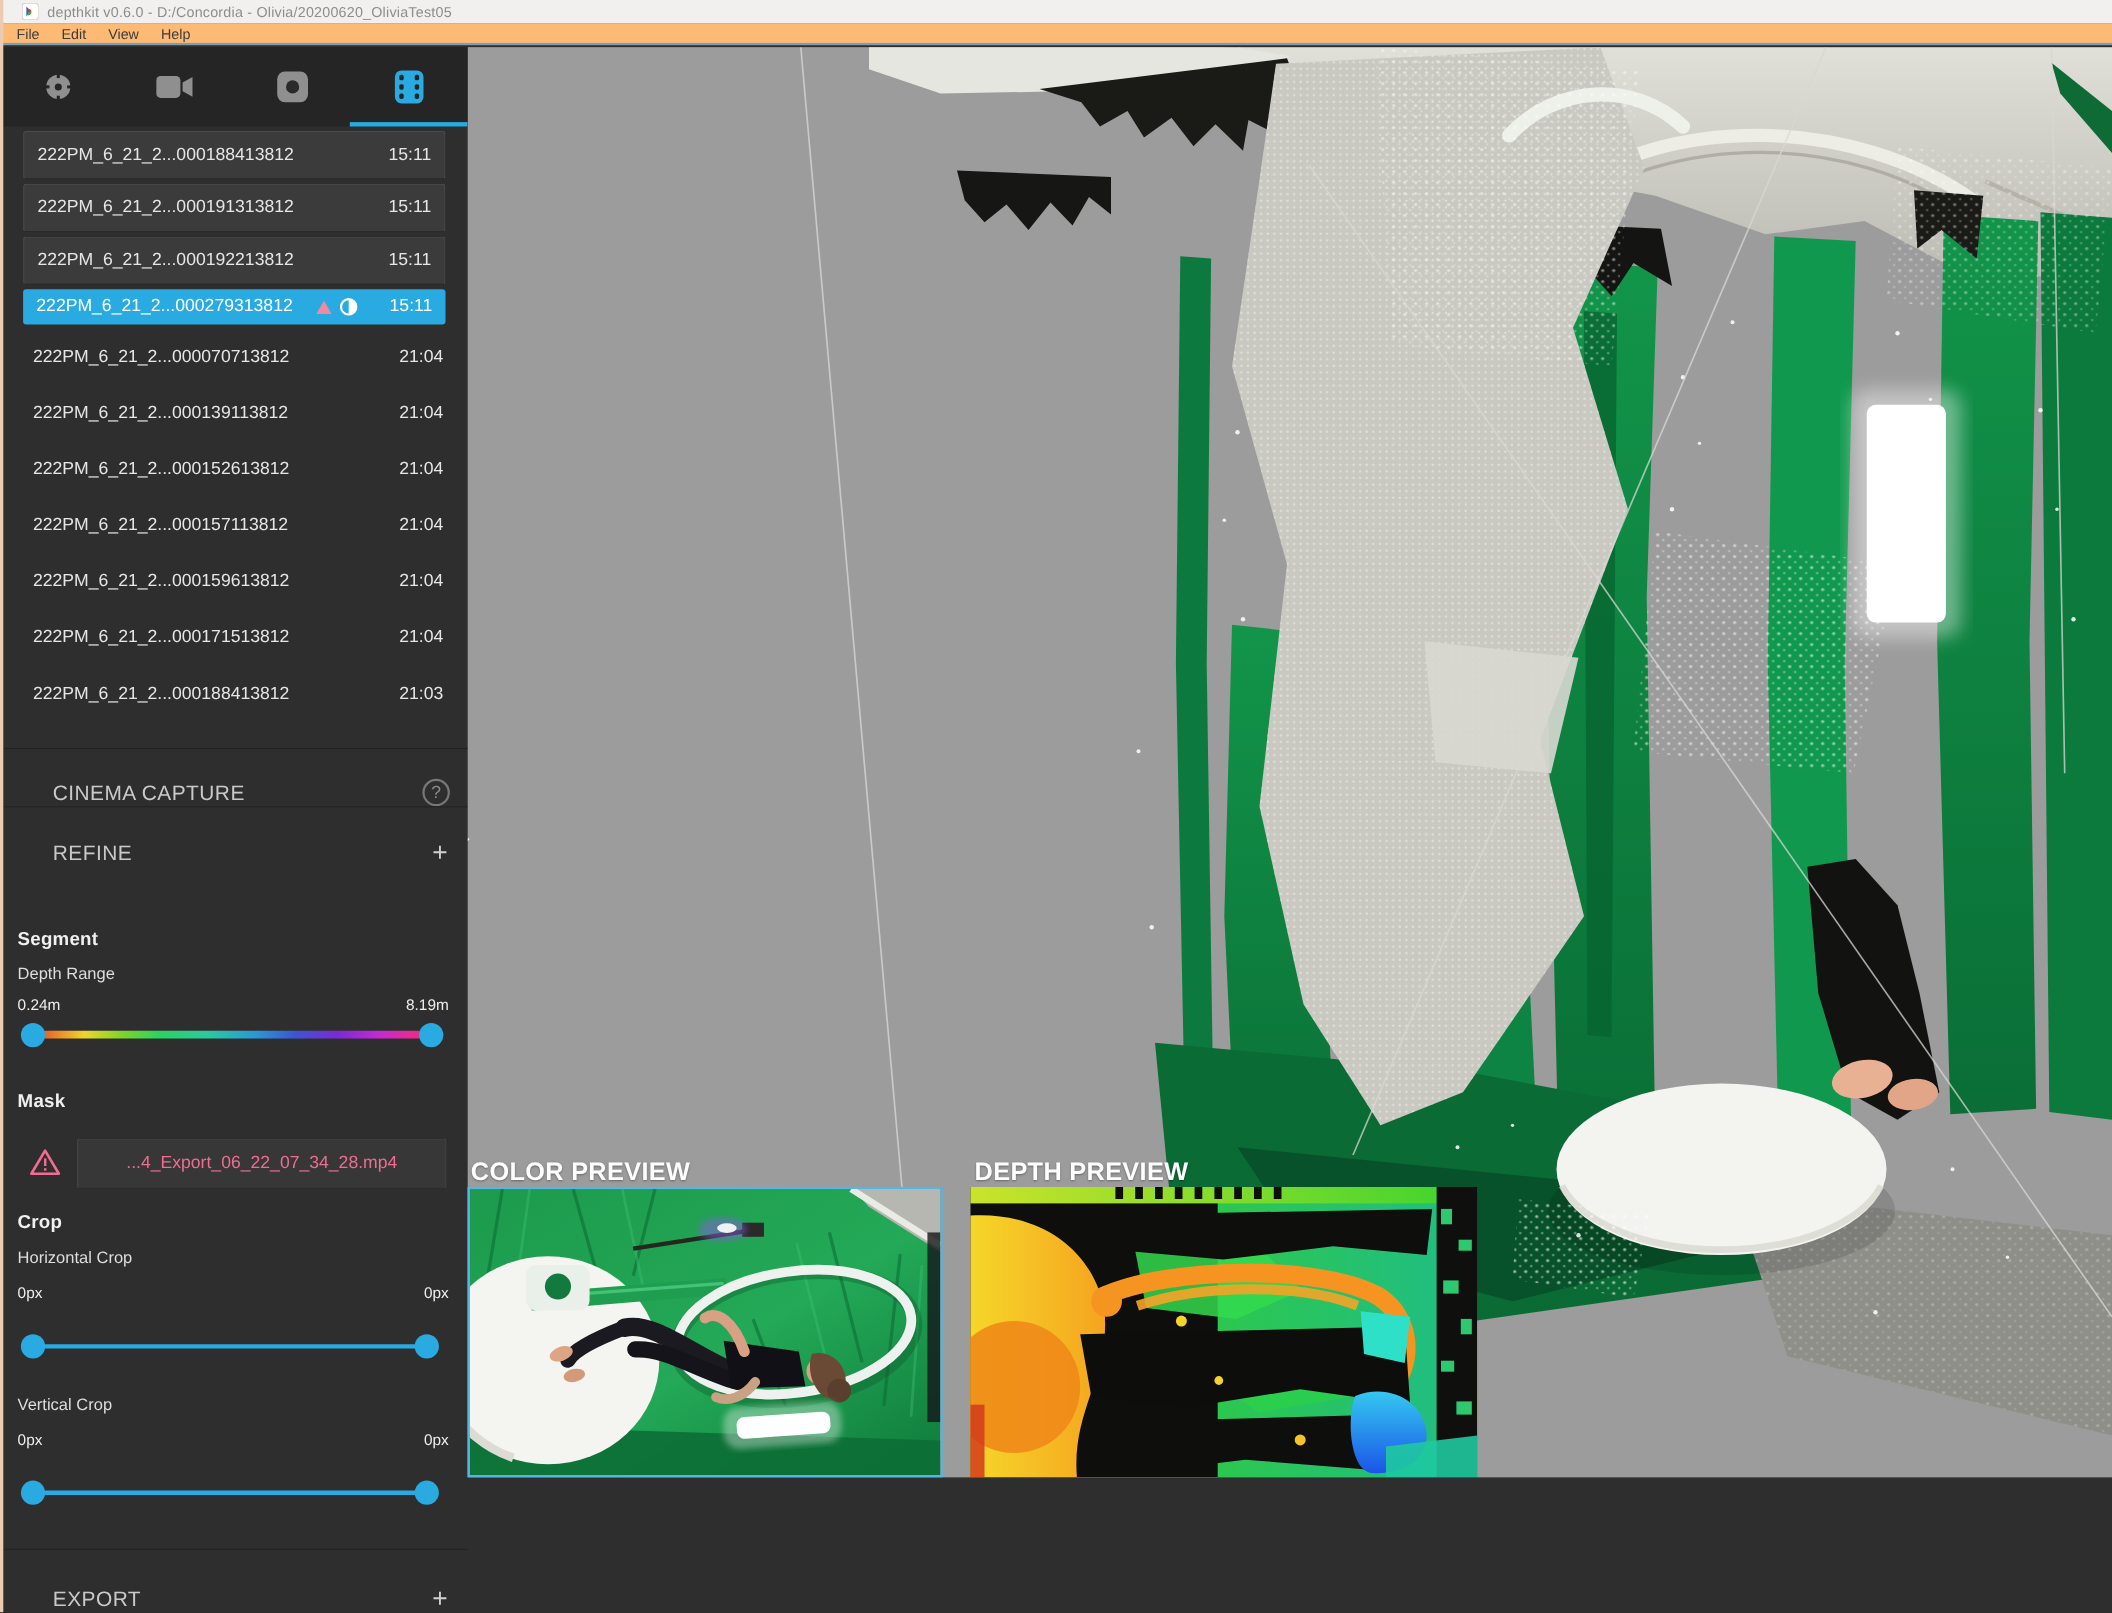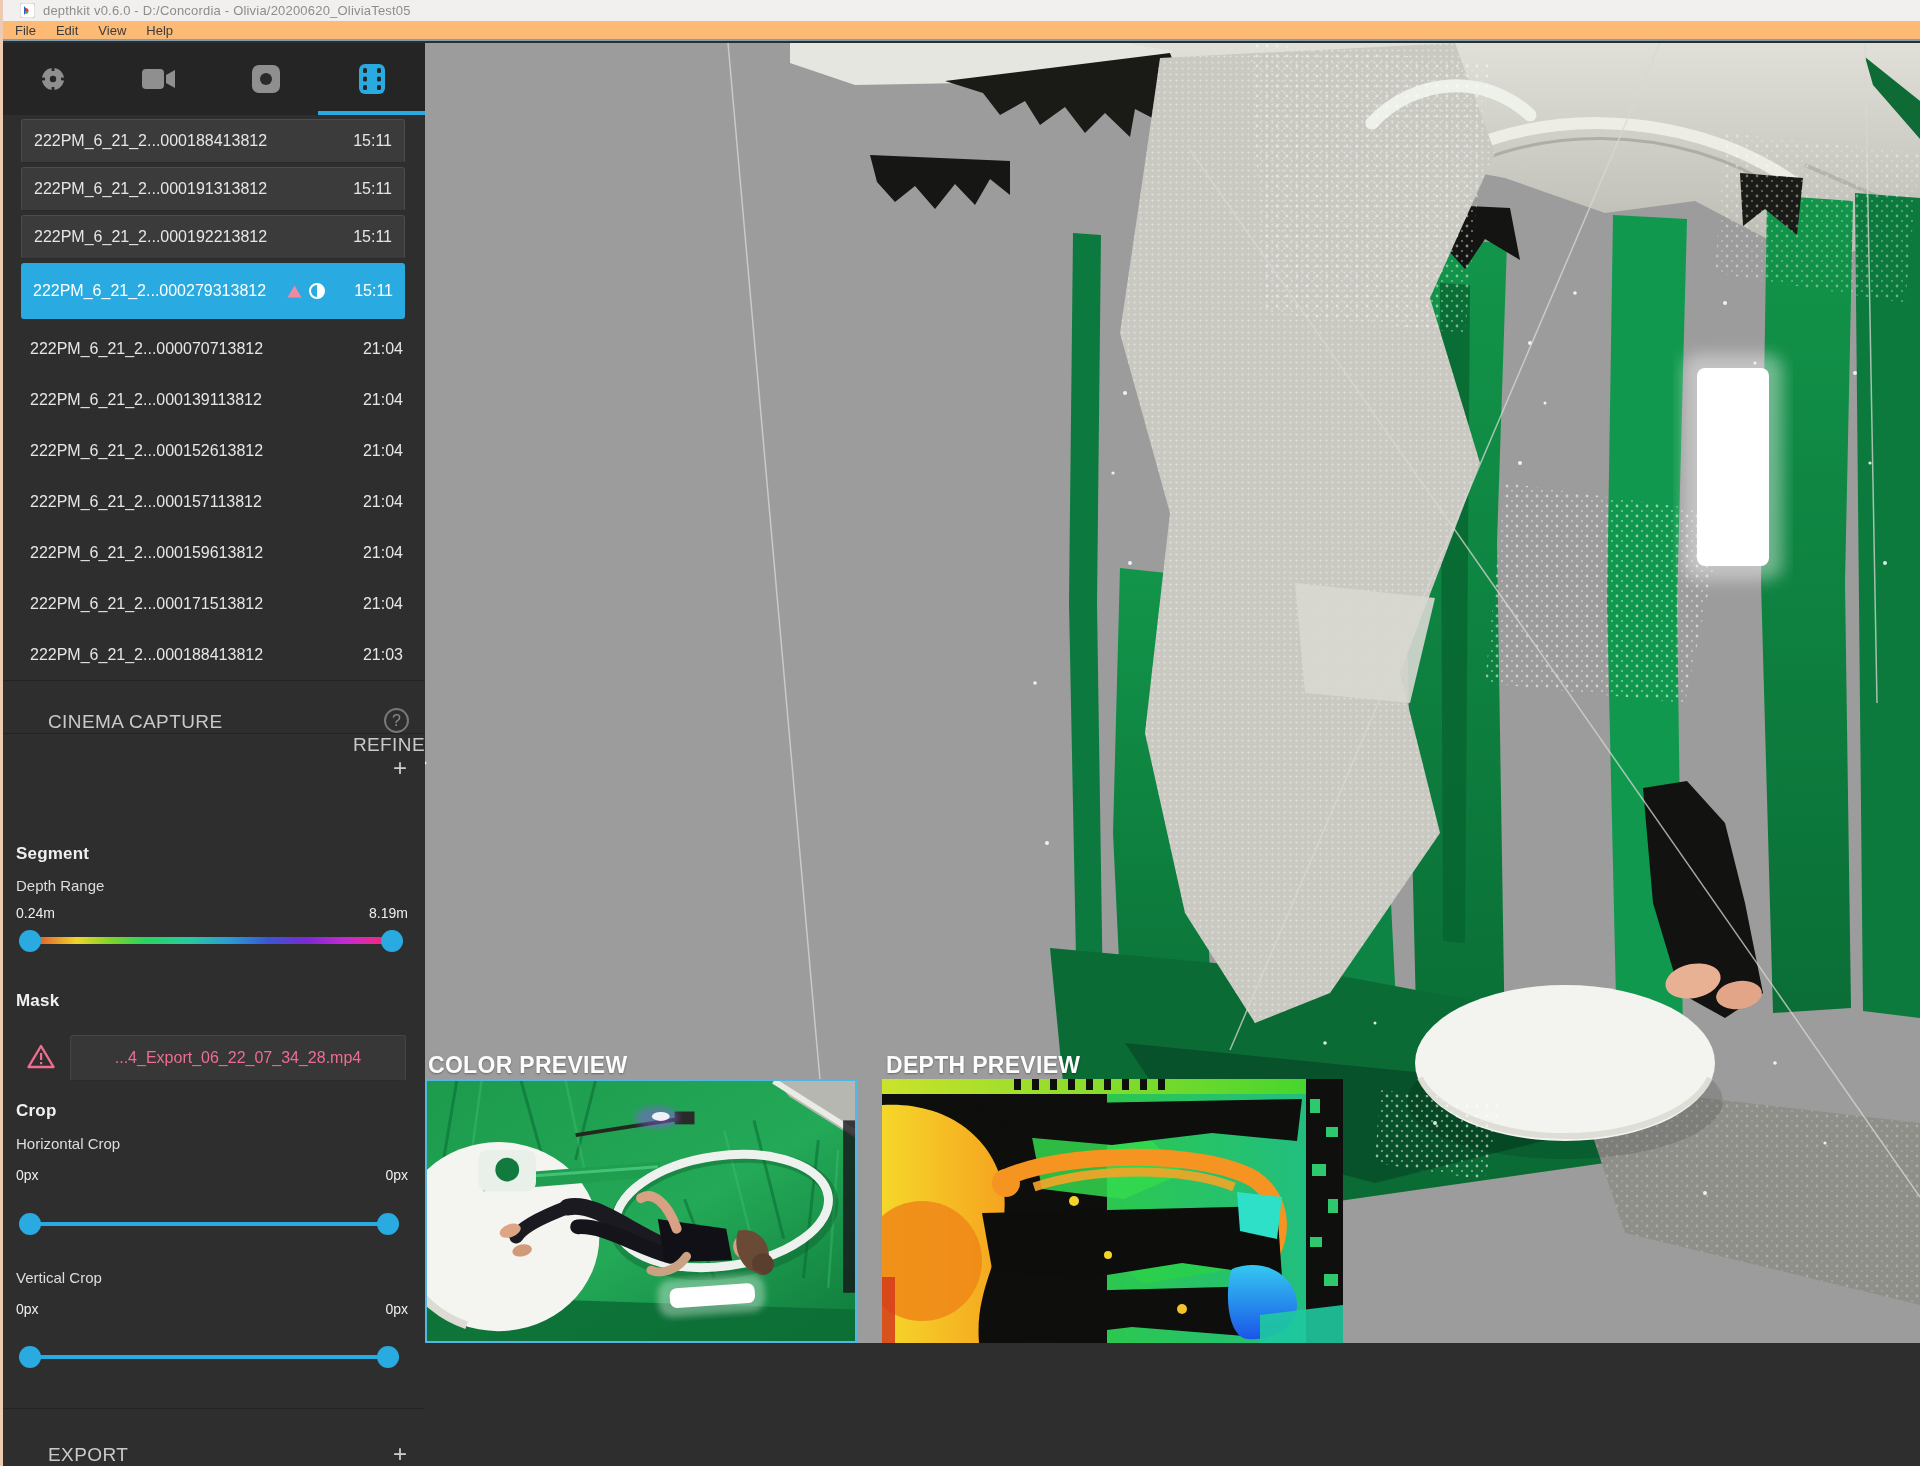--- a/index.html
+++ b/index.html
@@ -17,21 +17,21 @@
   
   #sidebar{left:0;top:43px;width:425px;height:1423px;background:#2e2e2e;z-index:5;}
   #tabbar{left:0;top:0;width:425px;height:72px;background:#252525;display:flex;}
   .tab{flex:1;display:flex;align-items:center;justify-content:center;}
   #tab-underline{left:318px;top:68px;width:107px;height:4px;background:#29abe2;}
 
   #cliplist{left:0;top:73px;width:425px;}
   .clip-row{position:relative;height:51px;display:flex;align-items:center;font-size:16px;color:#e6e6e6;gap:12px;}
   .clip-row.flat{padding:0 22px 0 30px;}
   .clip-row.card{margin:3px 20px 4px 21px;height:44px;background:#3b3b3b;border:1px solid #4c4c4c;border-bottom-color:#2a2a2a;border-radius:3px;padding:0 12px;}
-  .clip-row.selected{margin:4px 20px 4px 21px;height:56px;background:#29abe2;border:none;border-radius:3px;padding:16px 12px;color:#ffffff;}
+  .clip-row.selected{margin:4px 20px 4px 21px;height:32px;background:#29abe2;border:none;border-radius:3px;padding:16px 12px;color:#ffffff;}
   .clip-name{white-space:nowrap;}
   .clip-time{margin-left:auto;}
   .clip-icons{display:flex;align-items:center;gap:7px;margin-left:9px;}
 
   .section-row{position:absolute;left:0;width:425px;display:flex;align-items:flex-end;border-top:1px solid #232323;padding-left:32px;}
   .section-label{font-size:19px;color:#c9c9c9;letter-spacing:.4px;margin-left:16px;}
   .section-toggle{margin-left:auto;margin-right:18px;font-size:24px;color:#cfcfcf;line-height:1;}
   .help-circle{margin-left:auto;margin-right:16px;width:25px;height:25px;border:2px solid #777;border-radius:50%;color:#8b8b8b;font-size:16px;display:flex;align-items:center;justify-content:center;}
 
   .lbl-big{position:absolute;left:16px;font-size:17px;color:#f0f0f0;font-weight:600;letter-spacing:.2px;}
@@ -180,21 +180,21 @@
       <div class="clip-row flat">
         <span class="clip-name">222PM_6_21_2...000188413812</span>
         <span class="clip-time">21:03</span>
       </div>
     </div>
 
     <div class="section-row" style="top:637px;height:53px;">
       <span class="section-label">CINEMA CAPTURE</span>
       <span class="help-circle">?</span>
     </div>
-    <div class="section-row" style="top:690px;height:55px;flex-direction:column;">
+    <div class="section-row" style="top:690px;height:55px;">
       <span class="section-label">REFINE</span>
       <span class="section-toggle">+</span>
     </div>
 
     <span class="lbl-big" style="top:801px;">Segment</span>
     <span class="lbl-mid" style="top:834px;">Depth Range</span>
     <span class="lbl-val" style="left:16px;top:862px;">0.24m</span>
     <span class="lbl-val" style="right:17px;top:862px;">8.19m</span>
     <div class="slider-track" id="depth-track" style="top:894px;"></div>
     <div class="slider-handle" style="left:19px;top:887px;"></div>

